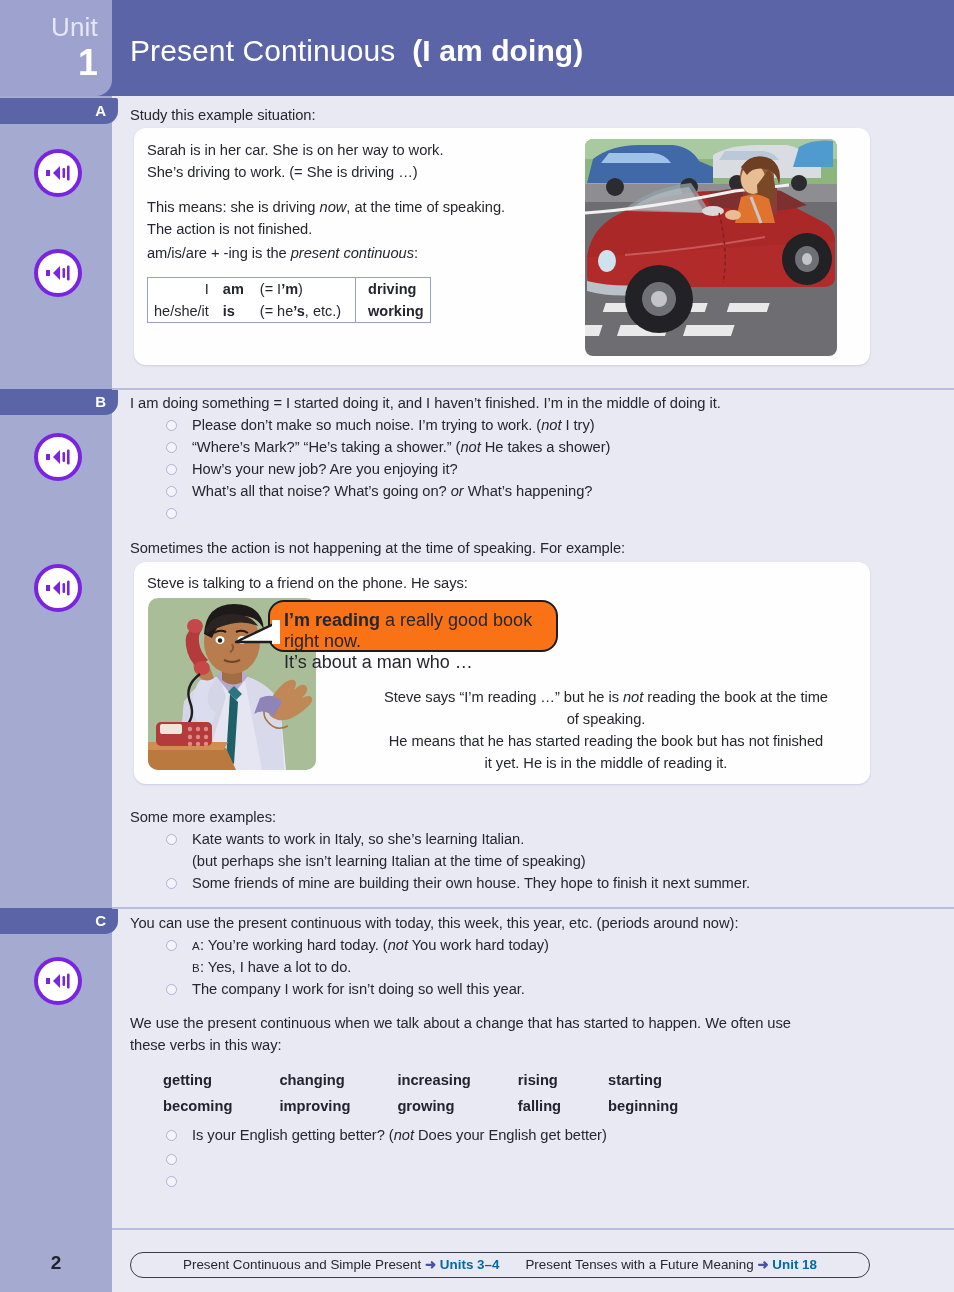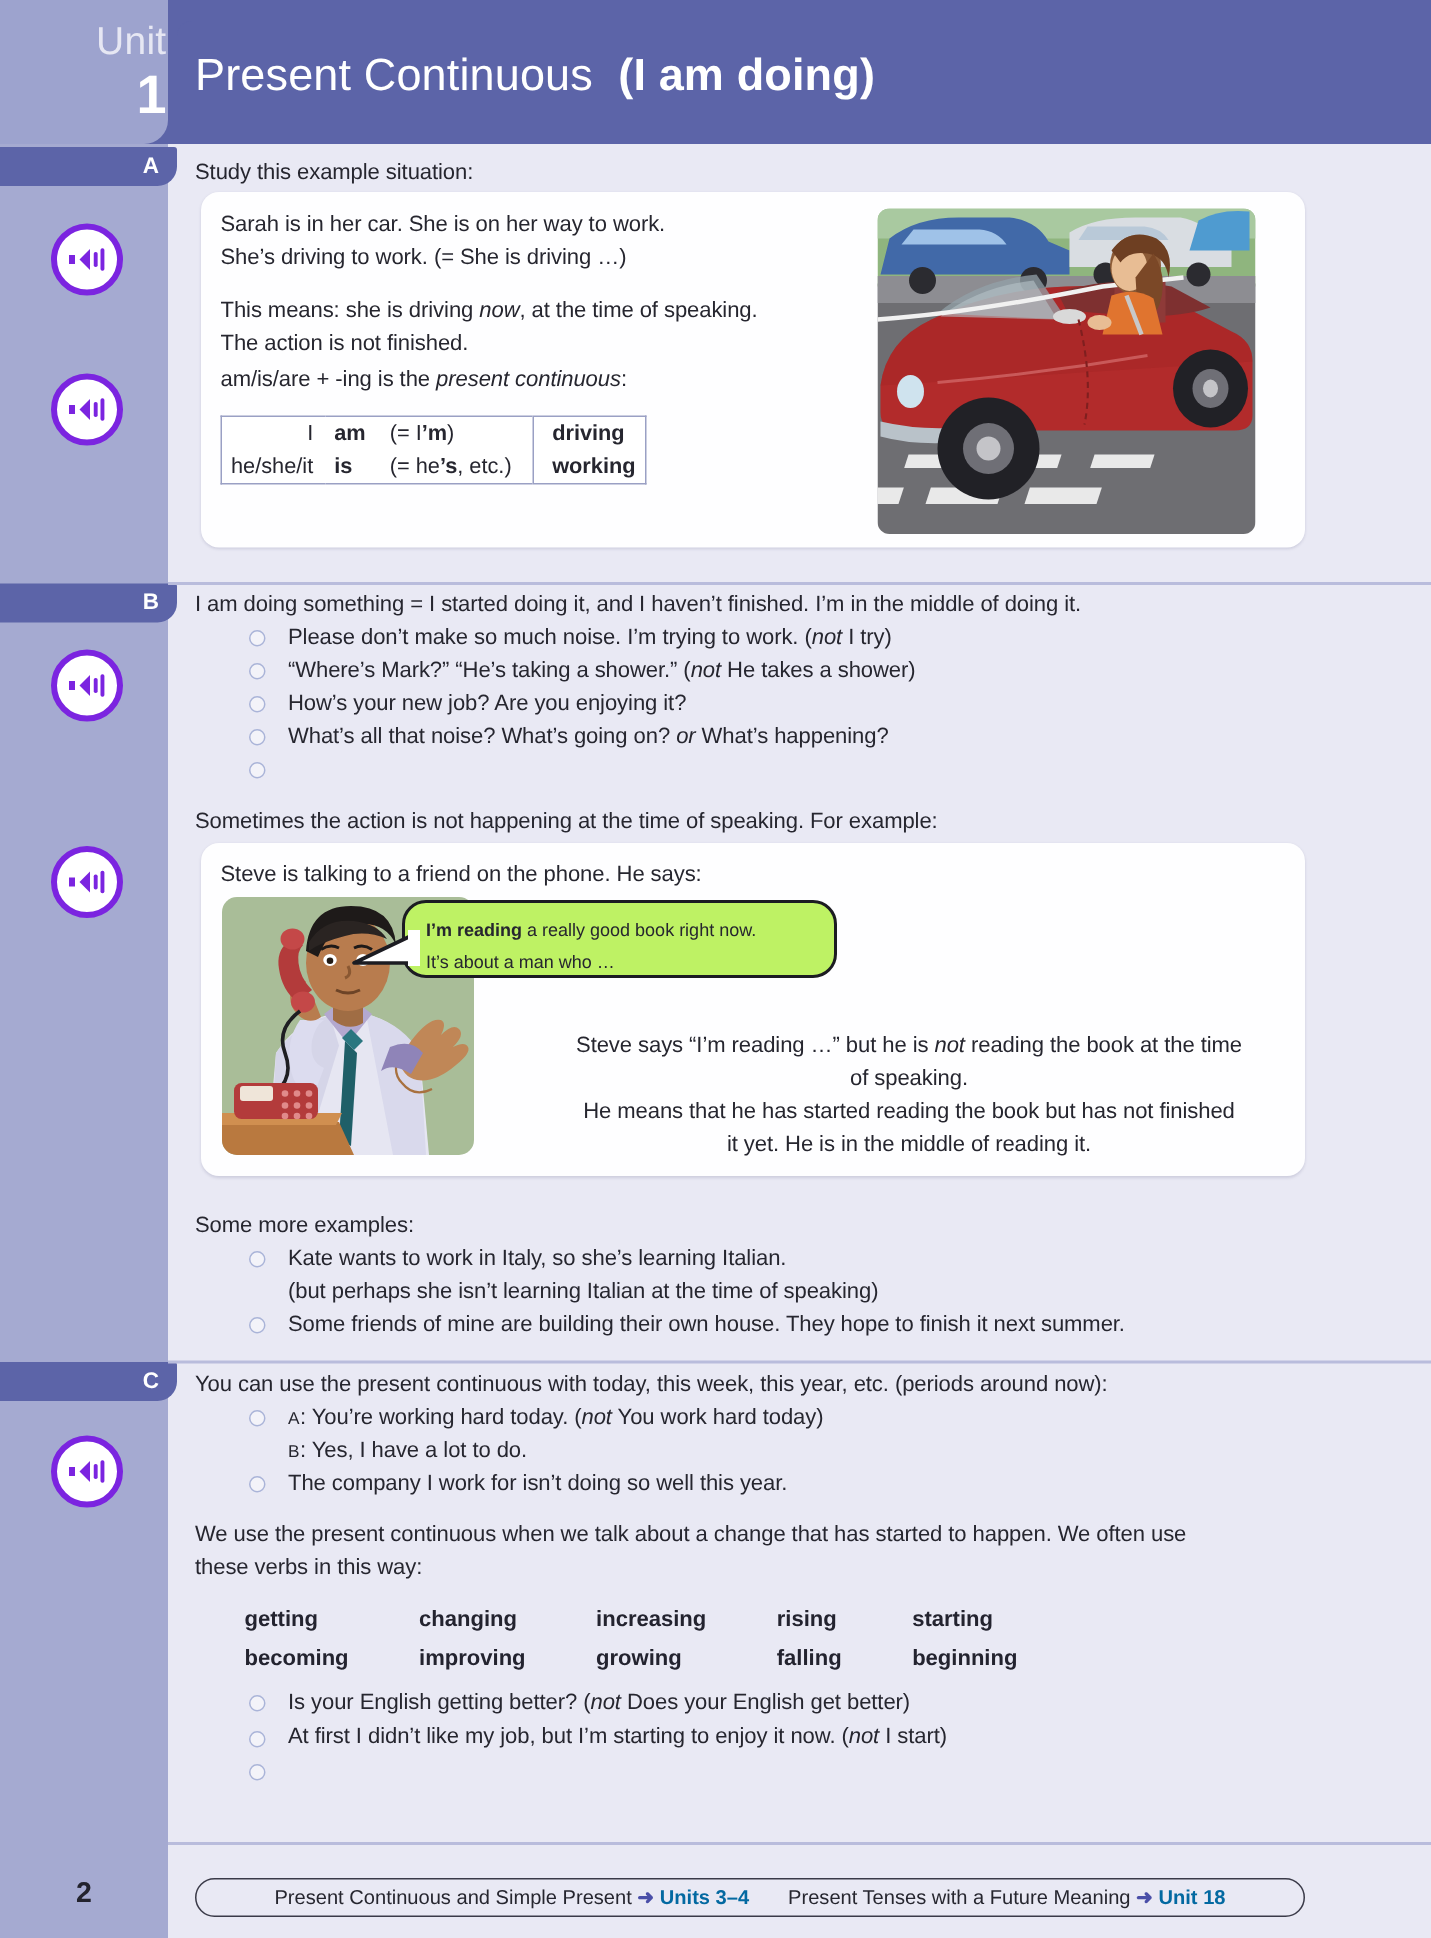--- a/index.html
+++ b/index.html
@@ -25,21 +25,21 @@
   }
   .unit-block {
     position: absolute;
     left: 0; top: 0;
     width: 112px; height: 96px;
     background: #9da3ce;
     border-bottom-right-radius: 16px;
     color: #ffffff;
     text-align: right;
     box-sizing: border-box;
-    padding-right: 1px;
+    padding-right: 14px;
   }
   .unit-word {
     font-size: 26px;
     line-height: 34px;
     padding-top: 10px;
     font-weight: 400;
     color: #e6e7f3;
     letter-spacing: .2px;
   }
   .unit-num {
@@ -207,25 +207,25 @@
   .xref b { color: #0369a1; font-weight: 700; margin-top: 16px; }
   .xref .arrow { color: #4a4fa8; font-weight: 700; }
   .xref .gap { display: inline-block; width: 26px; }
 
   
   .illo { position: absolute; }
 
   
   .bubble {
     position: absolute;
-    background: #bef264;
+    background: #f97316;
     border: 2.4px solid #1c1c22;
     border-radius: 16px;
     box-sizing: border-box;
-    font-size: 12px;
+    font-size: 18px;
     line-height: 21px;
     color: #26262f;
     padding: 8px 14px 8px 14px;
   }
   .bubble b { font-weight: 700; }
 </style>
 </head>
 <body>
 
 <div class="header-band"></div>
@@ -574,21 +574,20 @@
     </tr>
   </tbody>
 </table>
 
 <div class="bullet" style="left:166px; top:1130px;"></div>
 <div class="bullet" style="left:166px; top:1154px;"></div>
 <div class="bullet" style="left:166px; top:1176px;"></div>
 
 <div class="body-text" id="c-final" style="left:192px; top:1124px; width:690px; line-height:23px;">
     <div><span>Is your English </span><b>getting</b><span> better?  (</span><i>not</i><span> Does your English get better)</span></div>
-    <div><span>At first I didn’t like my job, but I</span><b>’m starting</b><span> to enjoy it now.  (</span><i>not</i><span> I start)</span></div>
   </div>
 
 <div class="rail-foot"></div>
 <div class="page-num">2</div>
 
 <div class="xref">
   <span>Present Continuous and Simple Present </span><span class="arrow">➜</span><b> Units 3–4</b><span class="gap"></span><span>Present Tenses with a Future Meaning </span><span class="arrow">➜</span><b> Unit 18</b>
 </div>
 
 </body></html>

